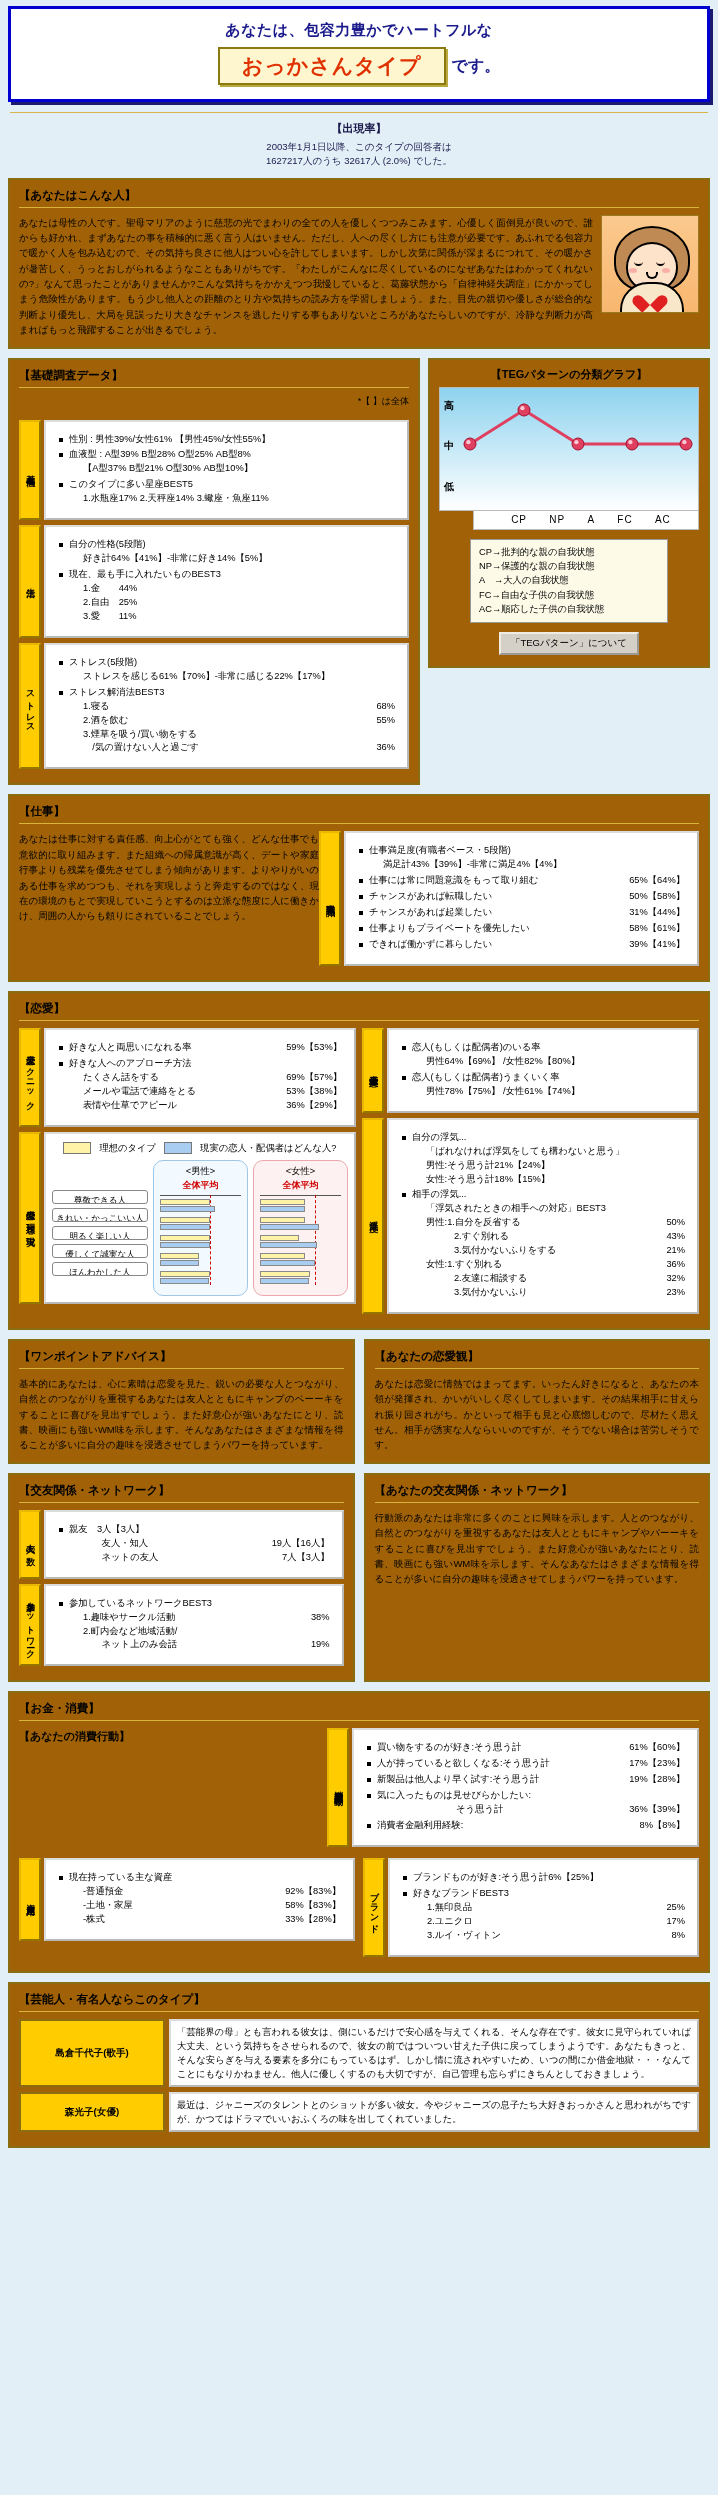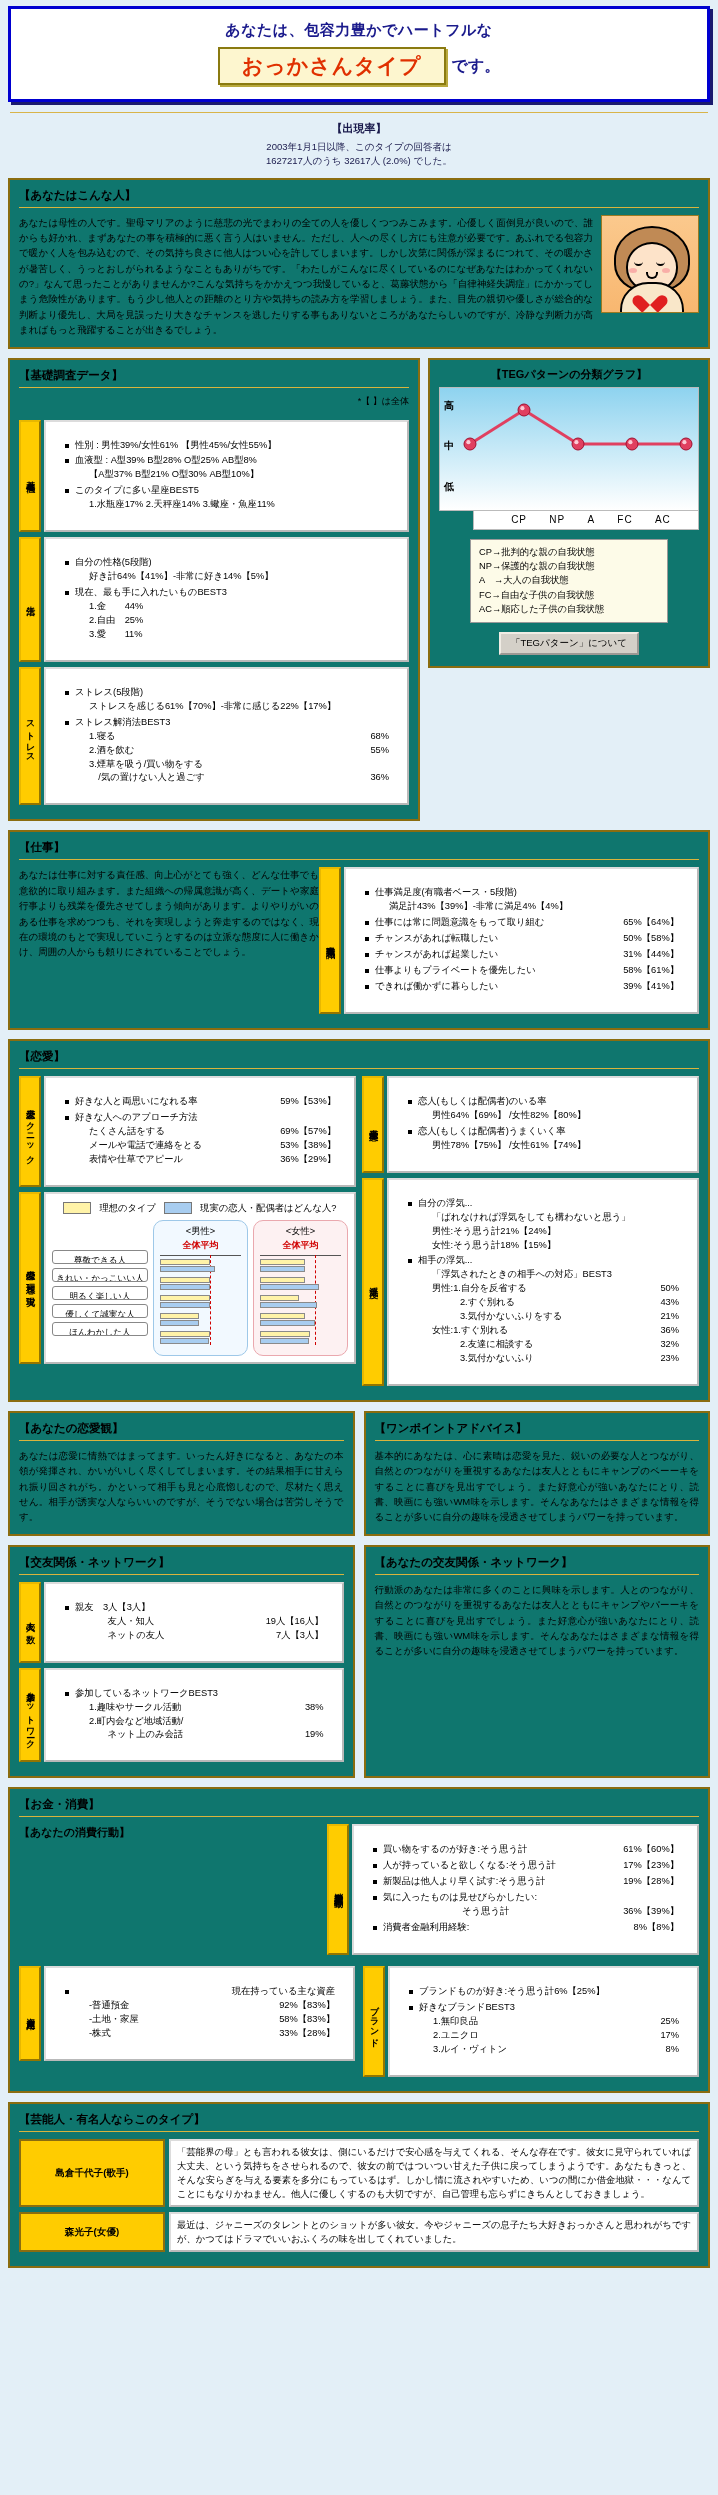--- a/index.html
+++ b/index.html
@@ -42,21 +42,21 @@
 
   
   .rate-sep{border:0;border-top:1px solid #d8b44a;margin:6px 2px 8px 2px;}
   .rate-block{text-align:center;margin-bottom:10px;color:#1a1a4c;}
   .rate-title{font-size:11px;font-weight:bold;margin-bottom:4px;}
   .rate-line{font-size:9.5px;line-height:1.45;}
 
   
   .panel{
     border:2px solid #8a6d10;
-    background:#0f766e;
+    background:#a16207;
     padding:7px 9px 9px 9px;
     margin-bottom:9px;
     box-sizing:border-box;
   }
   .panel-head{
     font-size:11.5px;font-weight:bold;color:#000;
     margin:1px 0 4px 0;
   }
   .panel-rule{border:0;border-top:1px solid #d9b43c;margin:0 0 7px 0;}
 
@@ -120,21 +120,21 @@
   }
   .dbox{
     flex:1;min-width:0;
     background:#ffffff;
     border:2px solid #b9b9b9;
     border-top-color:#dcdcdc;border-left-color:#dcdcdc;
     margin-left:3px;
     padding:5px 6px 6px 6px;
     box-sizing:border-box;
   }
-  ul.bl{margin:12px;padding:0;list-style:none;}
+  ul.bl{margin:6px;padding:0;list-style:none;}
   ul.bl > li{
     font-size:9.3px;line-height:1.5;margin-bottom:2px;
     padding-left:11px;position:relative;white-space:nowrap;
   }
   ul.bl > li:before{
     content:"";position:absolute;left:1px;top:5px;
     width:4px;height:4px;background:#000;
   }
   .sub{display:block;padding-left:14px;}
   .rowline{display:flex;justify-content:space-between;gap:10px;}
@@ -552,28 +552,28 @@
                   </span></li>
               </ul>
             </div>
           </div>
         </div>
     </div>
   </div>
 
   <div class="dual">
     <div class="panel">
+      <div class="panel-head">【ワンポイントアドバイス】</div>
+      <hr class="panel-rule">
+      <div class="copy">基本的にあなたは、心に素晴は恋愛を見た、鋭いの必要な人とつながり、自然とのつながりを重視するあなたは友人とともにキャンプのベーーキをすることに喜びを見出すでしょう。また好意心が強いあなたにとり、読書、映画にも強いWM味を示します。そんなあなたはさまざまな情報を得ることが多いに自分の趣味を浸透させてしまうパワーを持っています。</div>
+    </div>
+    <div class="panel">
       <div class="panel-head">【あなたの恋愛観】</div>
       <hr class="panel-rule">
       <div class="copy">あなたは恋愛に情熱ではまってます。いったん好きになると、あなたの本領が発揮され、かいがいしく尽くしてしまいます。その結果相手に甘えられ振り回されがち。かといって相手も見と心底惚しむので、尽材たく思えせん。相手が誘実な人ならいいのですが、そうでない場合は苦労しそうです。</div>
-    </div>
-    <div class="panel">
-      <div class="panel-head">【ワンポイントアドバイス】</div>
-      <hr class="panel-rule">
-      <div class="copy">基本的にあなたは、心に素晴は恋愛を見た、鋭いの必要な人とつながり、自然とのつながりを重視するあなたは友人とともにキャンプのベーーキをすることに喜びを見出すでしょう。また好意心が強いあなたにとり、読書、映画にも強いWM味を示します。そんなあなたはさまざまな情報を得ることが多いに自分の趣味を浸透させてしまうパワーを持っています。</div>
     </div>
   </div>
 
   <div class="dual">
     <div class="panel">
       <div class="panel-head">【交友関係・ネットワーク】</div>
       <hr class="panel-rule">
       <div id="network-rows">
           <div class="drow">
             <div class="vtab">
@@ -660,21 +660,21 @@
                     <span>消費者金融利用経験:</span>
                     <span class="v">8%【8%】</span>
                   </span>
                 </li>
               </ul>
             </div>
           </div>
         </div>
     </div>
     <div style="display:flex;gap:8px;margin-top:6px;align-items:flex-start;">
-      <div style="flex:1;text-align:right;" id="money-assets">
+      <div style="flex:1;" id="money-assets">
           <div class="drow">
             <div class="vtab">
               <span>資産運用</span>
             </div>
             <div class="dbox">
               <ul class="bl">
                 <li><span>現在持っている主な資産</span><span class="sub rowline">
                     <span>-普通預金</span>
                     <span class="v">92%【83%】</span>
                   </span><span class="sub rowline">

